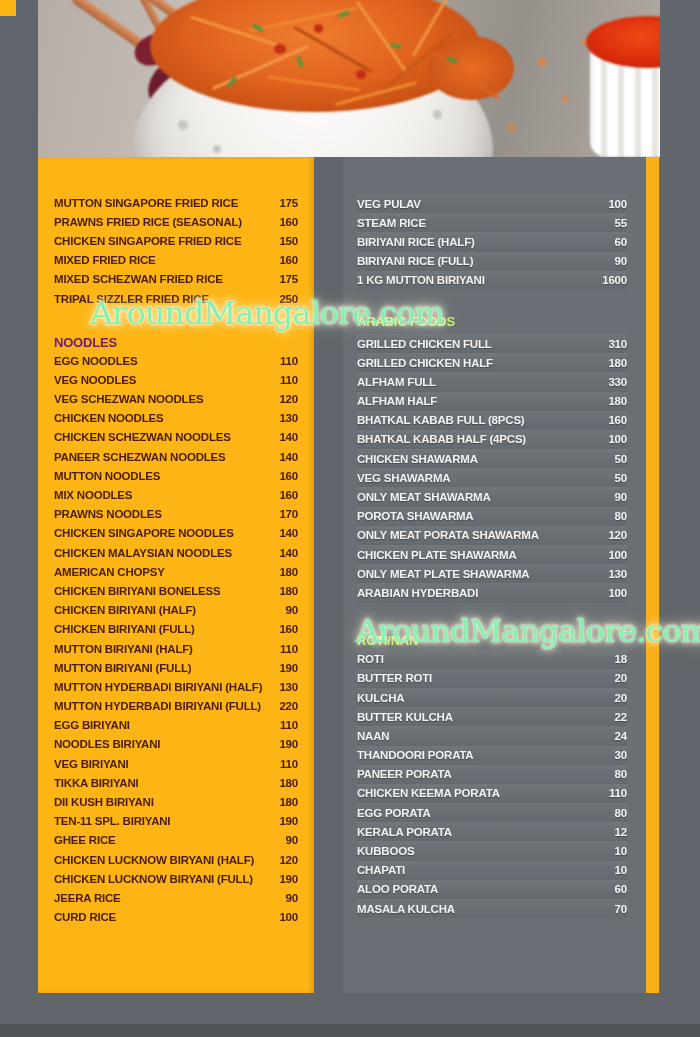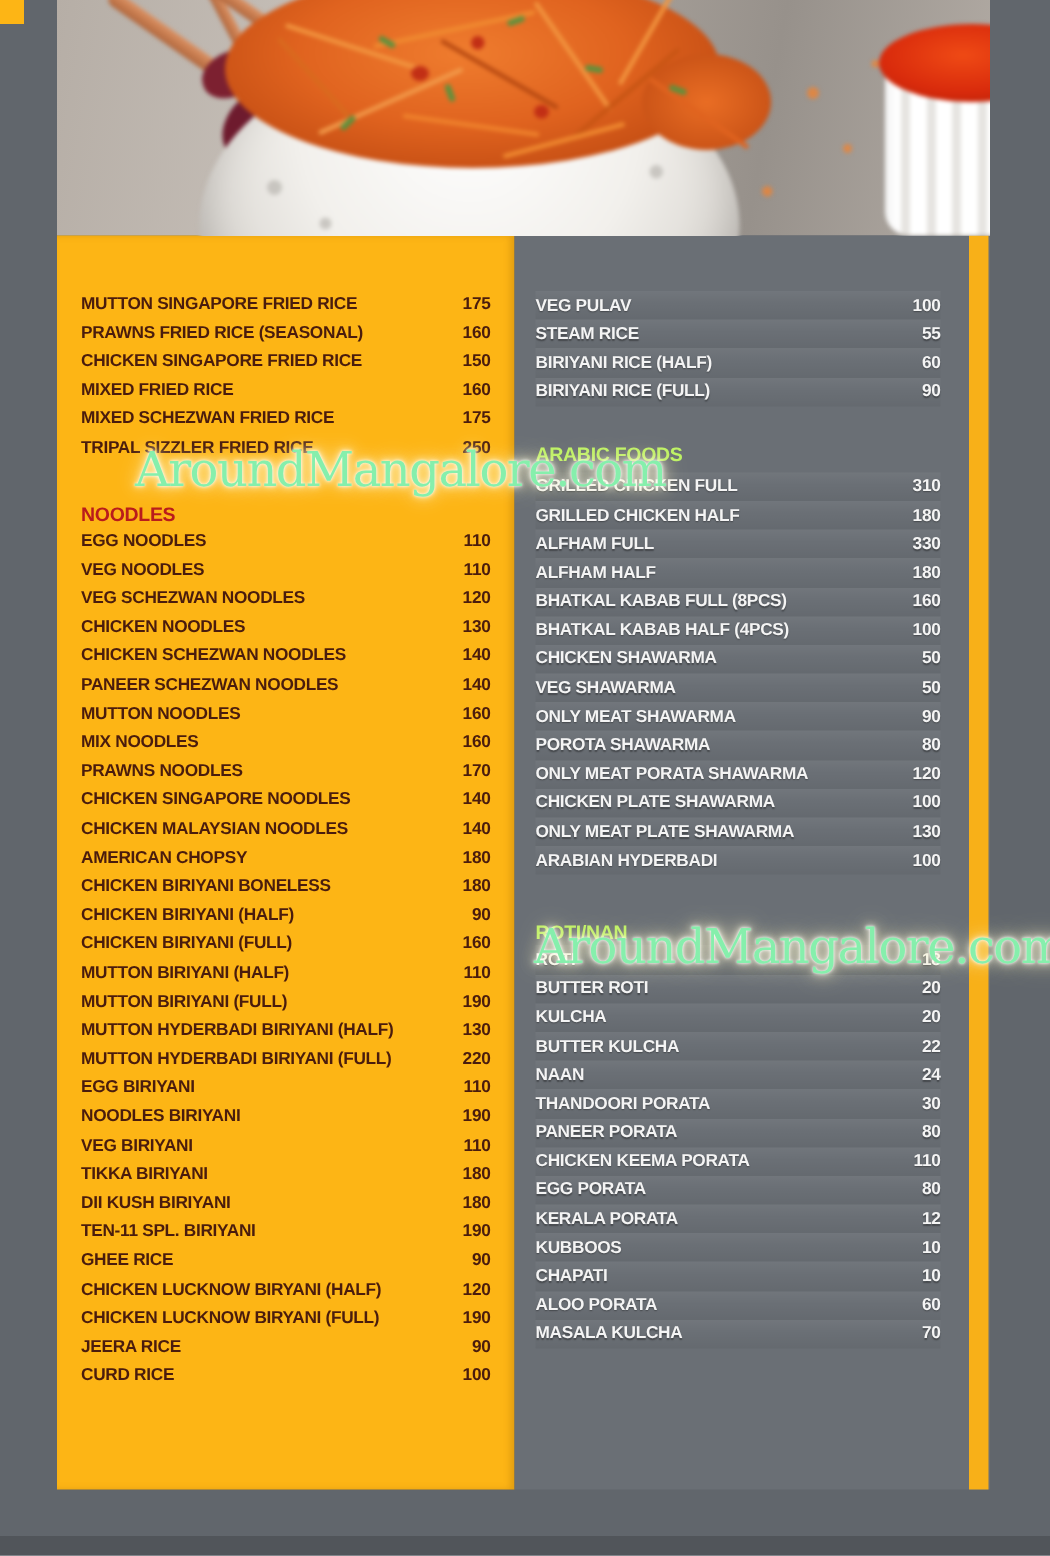--- a/index.html
+++ b/index.html
@@ -35,35 +35,35 @@
   .greenbit{position:absolute;width:12px;height:4px;border-radius:2px;background:#5c913d;}
   .redchunk{position:absolute;border-radius:50%;background:#c22f15;}
   .ramekin{position:absolute;left:552px;top:36px;width:120px;height:121px;border-radius:10px 10px 16px 16px;
     background:repeating-linear-gradient(90deg,#ffffff 0 11px,#e6e4e0 11px 17px);
     box-shadow:inset 0 8px 10px rgba(0,0,0,.12);}
   .sauce{position:absolute;left:548px;top:16px;width:124px;height:52px;border-radius:50%;
     background:radial-gradient(ellipse at 45% 40%,#ef4a15 0%,#d92b0c 55%,#a81d06 100%);}
   .bokeh{position:absolute;border-radius:50%;background:#ec8334;opacity:.8;}
 
   
-  .left-panel{position:absolute;left:38px;top:157px;width:305px;height:836px;background:#fdb515;
+  .left-panel{position:absolute;left:38px;top:157px;width:276px;height:836px;background:#fdb515;
     box-shadow:inset -3px 0 4px rgba(150,90,0,.25);}
   .right-panel{position:absolute;left:343px;top:157px;width:317px;height:836px;background:#6a6f75;}
   .ribbon{position:absolute;left:646px;top:157px;width:13px;height:836px;background:#f8b018;}
 
   .list{display:block;}
   .row{height:19.2px;display:flex;justify-content:space-between;align-items:center;}
   .row .name,.row .price{font-weight:700;font-size:11.5px;letter-spacing:-0.2px;white-space:nowrap;}
   .left-panel .menu{padding:0 16px;}
   .right-panel .menu{padding:0 33px 0 14px;}
   .left-panel .row .name,.left-panel .row .price{color:#4a1c0d;}
   .right-panel .row .name,.right-panel .row .price{color:#f4f4f4;text-shadow:0 1px 1px rgba(0,0,0,.35);}
   .right-panel .row{background:linear-gradient(180deg,rgba(255,255,255,.05) 0%,rgba(255,255,255,0) 45%,rgba(0,0,0,.05) 100%);}
   .section-header{height:18px;display:flex;align-items:center;font-weight:700;font-size:13px;letter-spacing:-0.2px;}
-  .left-panel .section-header{color:#b91c1c;}
+  .left-panel .section-header{color:#701a75;}
   .right-panel .section-header{color:#bef264;}
 
   
   .watermark{position:absolute;font-family:"DejaVu Serif", serif;font-size:32px;letter-spacing:-1px;
     color:#86efac;white-space:nowrap;z-index:30;
     text-shadow:0 0 2px #ffffff,0 0 5px rgba(255,255,240,.95),0 0 10px rgba(255,248,200,.9),0 0 16px rgba(255,245,190,.7);}
   .wm1{left:90px;top:294px;}
   .wm2{left:356px;top:612px;}
 </style>
 </head>
@@ -284,20 +284,24 @@
             <span class="price">55</span>
           </div>
           <div class="row">
             <span class="name">BIRIYANI RICE (HALF)</span>
             <span class="price">60</span>
           </div>
           <div class="row">
             <span class="name">BIRIYANI RICE (FULL)</span>
             <span class="price">90</span>
           </div>
+          <div class="row">
+            <span class="name">1 KG MUTTON BIRIYANI</span>
+            <span class="price">1600</span>
+          </div>
         </div>
         <div class="section-header" style="margin-top: 23px;">ARABIC FOODS</div>
         <div class="list" style="margin-top: 3px;">
           <div class="row">
             <span class="name">GRILLED CHICKEN FULL</span>
             <span class="price">310</span>
           </div>
           <div class="row">
             <span class="name">GRILLED CHICKEN HALF</span>
             <span class="price">180</span>

